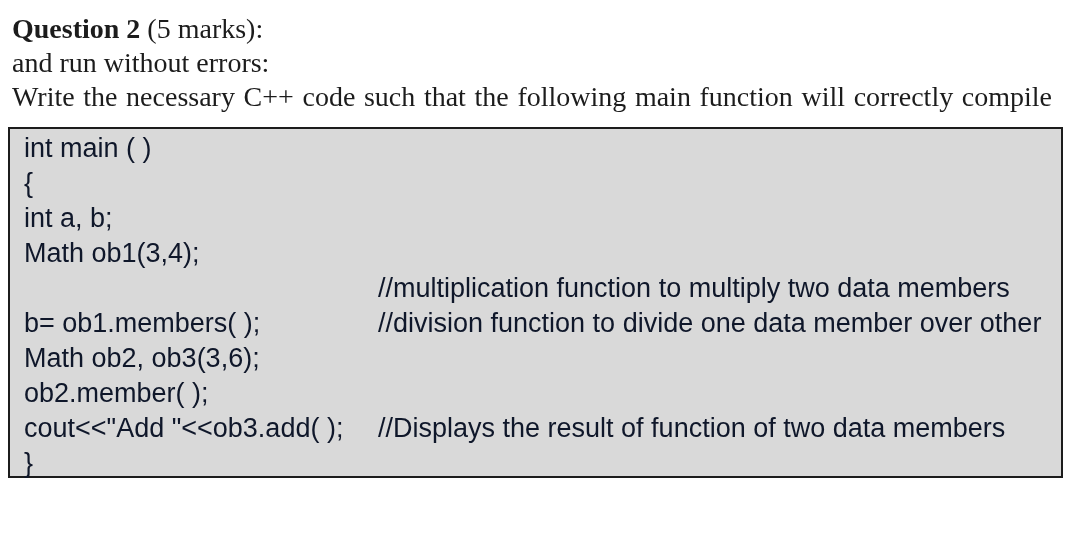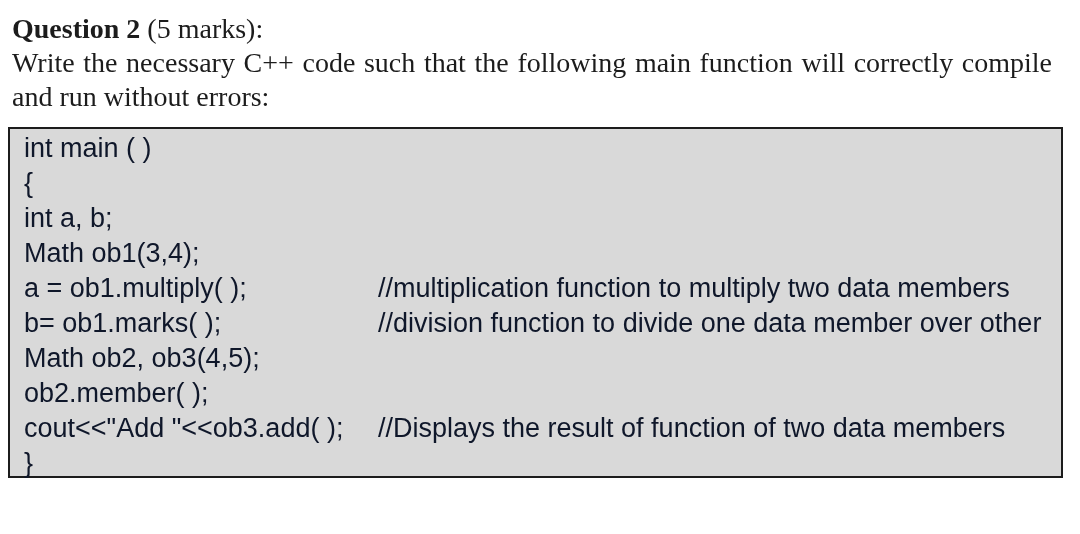--- a/index.html
+++ b/index.html
@@ -67,30 +67,30 @@
     white-space: pre;
   }
 </style>
 </head>
 <body>
 
 <div class="page">
 
   <div class="question-header">
     <p class="q-line q-title"><span class="bold">Question 2</span><span> (5 marks):</span></p>
+    <p class="q-line">and run without errors:</p>
     <p class="q-line q-justify">Write the necessary C++ code such that the following main function will correctly compile</p>
-    <p class="q-line">and run without errors:</p>
   </div>
 
   <div class="code-box">
       <div class="code-line"><span class="code-text">int main ( )</span></div>
       <div class="code-line"><span class="code-text">{</span></div>
       <div class="code-line"><span class="code-text">int a, b;</span></div>
       <div class="code-line"><span class="code-text">Math ob1(3,4);</span></div>
-      <div class="code-line"><span class="code-text">a = ob1.multiply( );</span><span class="code-comment">//multiplication function to multiply two data members</span></div>
-      <div class="code-line"><span class="code-text">b= ob1.marks( );</span><span class="code-comment">//division function to divide one data member over other</span></div>
-      <div class="code-line"><span class="code-text">Math ob2, ob3(4,5);</span></div>
+      <div class="code-line"><span class="code-comment">//multiplication function to multiply two data members</span></div>
+      <div class="code-line"><span class="code-text">b= ob1.members( );</span><span class="code-comment">//division function to divide one data member over other</span></div>
+      <div class="code-line"><span class="code-text">Math ob2, ob3(3,6);</span></div>
       <div class="code-line"><span class="code-text">ob2.member( );</span></div>
       <div class="code-line"><span class="code-text">cout&lt;&lt;"Add "&lt;&lt;ob3.add( );</span><span class="code-comment">//Displays the result of function of two data members</span></div>
       <div class="code-line"><span class="code-text">}</span></div>
     </div>
 
 </div>
 
 </body></html>

